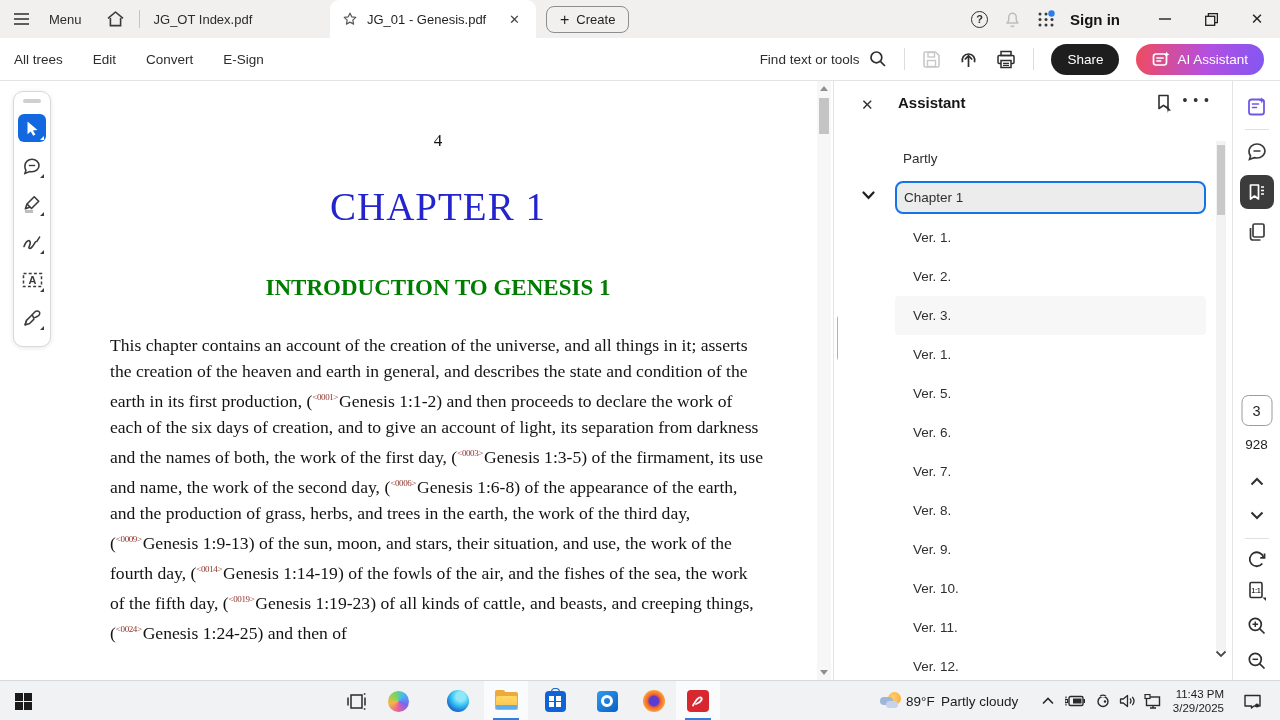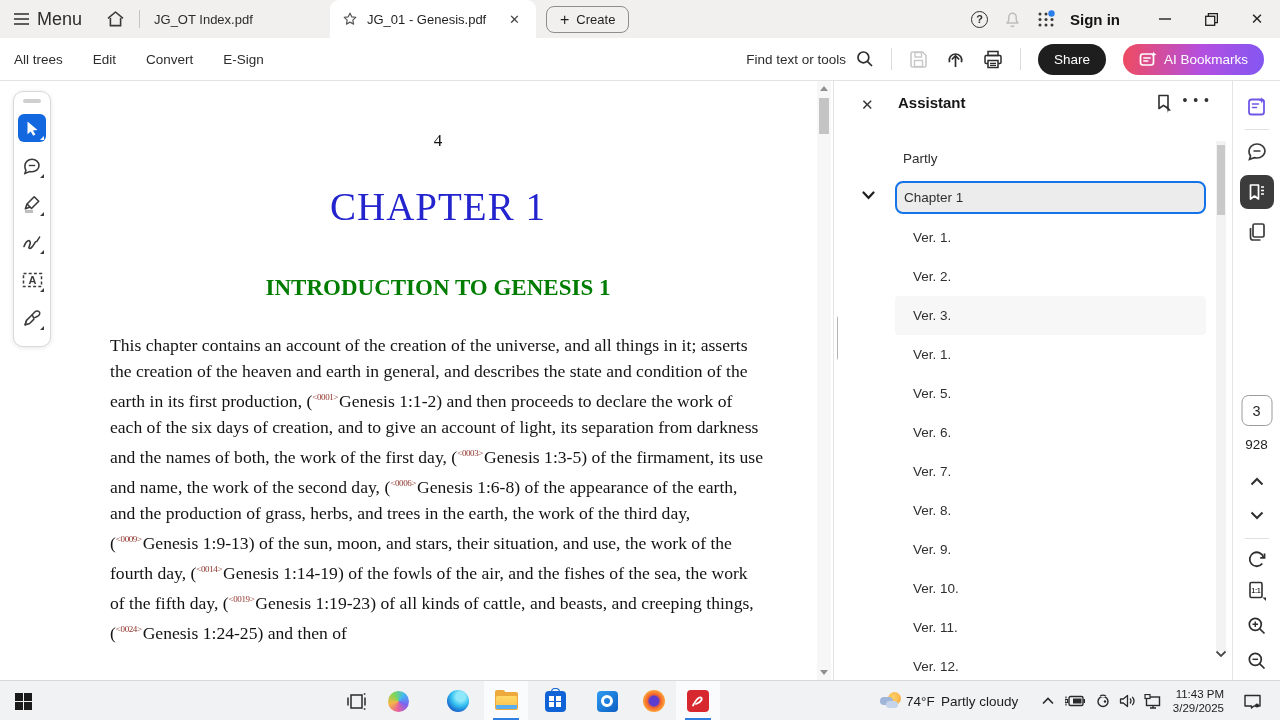--- a/index.html
+++ b/index.html
@@ -2,21 +2,21 @@
 <html><head>
 <meta charset="utf-8">
 <style>
   * { box-sizing: border-box; margin: 0; padding: 0; }
   html,body { width:1280px; height:720px; overflow:hidden;
     font-family:"Liberation Sans", sans-serif; background:#fff; color:#2b2b2b; }
 
   
   .titlebar { position:absolute; top:0; left:0; right:0; height:38px; background:#f1f0ee; }
   .tb-left { position:absolute; left:14px; top:0; height:38px; display:flex; align-items:center; }
-  .menu-btn { display:flex; align-items:center; gap:8px; font-size:18px; color:#2c2c2c; cursor:pointer; }
+  .menu-btn { display:flex; align-items:center; gap:20px; font-size:13px; color:#2c2c2c; cursor:pointer; }
   .home-btn { margin-left:24px; display:flex; align-items:center; }
   .tb-sep { width:1px; height:18px; background:#c4c4c4; margin:0 14px; }
   .inactive-tab { font-size:13px; color:#2c2c2c; }
   .active-tab { position:absolute; left:330px; top:0; width:206px; height:38px; background:#fff;
     border-radius:9px 9px 0 0; display:flex; align-items:center; padding:0 12px; }
   .active-tab .title { font-size:13px; color:#1f1f1f; margin-left:9px; flex:1; white-space:nowrap; }
   .tab-close { color:#444; font-size:13px; padding:2px 4px; cursor:pointer; }
   .create-btn { position:absolute; left:546px; top:6px; height:27px; border:1px solid #8d8d8d;
     border-radius:8px; display:flex; align-items:center; gap:7px; padding:0 13px;
     font-size:13px; color:#1f1f1f; background:#f1f0ee; cursor:pointer; }
@@ -256,21 +256,21 @@
       <span>Share</span>
     </div>
     <div class="pill ai-pill">
       <span>
         <svg width="18" height="17" viewBox="0 0 18 17">
             <rect x="1.5" y="3" width="13" height="11" rx="2.4" fill="none" stroke="#fff" stroke-width="1.7"></rect>
             <path d="M4.8 7h6.4M4.8 10h4" stroke="#fff" stroke-width="1.5" stroke-linecap="round"></path>
             <path d="M14.7 0.6l.8 2 2 .8-2 .8-.8 2-.8-2-2-.8 2-.8z" fill="#fff"></path>
           </svg>
       </span>
-      <span>AI Bookmarks</span>
+      <span>AI Assistant</span>
     </div>
   </div>
 </div>
 
 <div class="doc-area">
   <div class="page-col">
     <div class="pagenum">4</div>
     <div class="chapter-h" id="chapter-h" style="color: rgb(36, 36, 207);">CHAPTER 1</div>
     <div class="section-h" id="section-h" style="color: rgb(0, 125, 0);">INTRODUCTION TO GENESIS 1</div>
     <p class="doc-body" id="doc-body"><span>This chapter contains an account of the creation of the universe, and all things in it; asserts the creation of the heaven and earth in general, and describes the state and condition of the earth in its first production, (</span><sup class="ref" style="color: rgb(143, 52, 43);">&lt;0001&gt;</sup><span>Genesis 1:1-2) and then proceeds to declare the work of each of the six days of creation, and to give an account of light, its separation from darkness and the names of both, the work of the first day, (</span><sup class="ref" style="color: rgb(143, 52, 43);">&lt;0003&gt;</sup><span>Genesis 1:3-5) of the firmament, its use and name, the work of the second day, (</span><sup class="ref" style="color: rgb(143, 52, 43);">&lt;0006&gt;</sup><span>Genesis 1:6-8) of the appearance of the earth, and the production of grass, herbs, and trees in the earth, the work of the third day, (</span><sup class="ref" style="color: rgb(143, 52, 43);">&lt;0009&gt;</sup><span>Genesis 1:9-13) of the sun, moon, and stars, their situation, and use, the work of the fourth day, (</span><sup class="ref" style="color: rgb(143, 52, 43);">&lt;0014&gt;</sup><span>Genesis 1:14-19) of the fowls of the air, and the fishes of the sea, the work of the fifth day, (</span><sup class="ref" style="color: rgb(143, 52, 43);">&lt;0019&gt;</sup><span>Genesis 1:19-23) of all kinds of cattle, and beasts, and creeping things, (</span><sup class="ref" style="color: rgb(143, 52, 43);">&lt;0024&gt;</sup><span>Genesis 1:24-25) and then of</span></p>
@@ -536,21 +536,21 @@
     <div class="tb-underline"></div>
   </div>
 
   <div class="tb-slot" style="left:876px;width:30px;">
     <div style="position:relative;width:22px;height:20px;">
       <div style="position:absolute;right:1px;top:1px;width:13px;height:13px;border-radius:50%;background:radial-gradient(circle at 40% 40%,#ffd269,#f6a43b);"></div>
       <div style="position:absolute;left:0;top:6px;width:13px;height:8px;border-radius:6px;background:#9fb6d8;"></div>
       <div style="position:absolute;left:6px;top:10px;width:12px;height:7px;border-radius:6px;background:#c5d4ea;"></div>
     </div>
   </div>
-  <div class="tray-txt" style="left:906px;">74°F</div>
+  <div class="tray-txt" style="left:906px;">89°F</div>
   <div class="tray-txt" style="left:941px;">Partly cloudy</div>
 
   <div class="tb-slot" style="left:1036px;width:24px;">
     <svg width="12" height="8" viewBox="0 0 12 8">
         <path d="M1 6.5 6 1.5l5 5" fill="none" stroke="#2a2a2a" stroke-width="1.6"></path>
       </svg>
   </div>
   <div class="tb-slot" style="left:1062px;width:26px;">
     <svg width="20" height="12" viewBox="0 0 20 12">
         <rect x="4" y="1.5" width="14" height="9" rx="1.5" fill="none" stroke="#2a2a2a" stroke-width="1.4"></rect>

